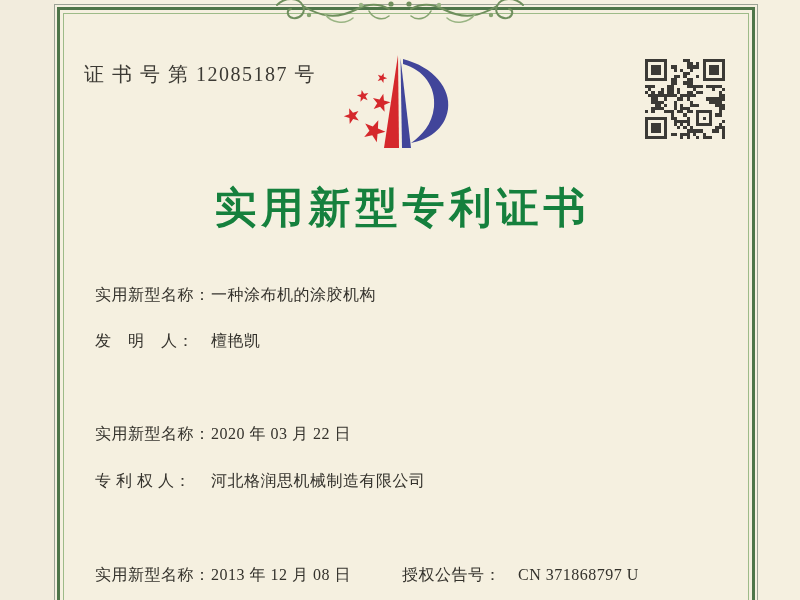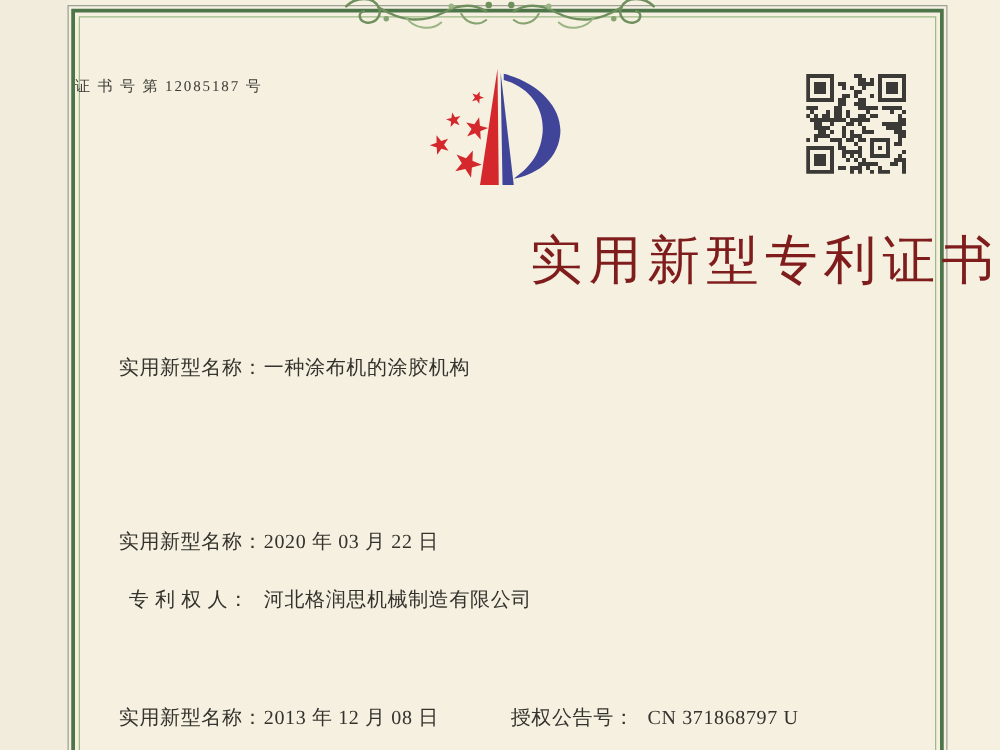--- a/index.html
+++ b/index.html
@@ -14,29 +14,29 @@
   .page::before{
     content:"";position:absolute;left:0;top:0;width:55px;height:600px;
     background:#f2ecdd;
   }
   
   .frame-outer{position:absolute;left:54px;top:4px;right:42px;bottom:-30px;border:1px solid #9ba295;}
   .frame-main {position:absolute;left:57px;top:7px;right:45px;bottom:-30px;border:3px solid #4e7549;}
   .frame-inner{position:absolute;left:63px;top:13px;right:51px;bottom:-30px;border:1px solid #9dbb88;}
   .ornament{position:absolute;left:273px;top:-5px;width:254px;height:34px;}
   .cert-number{
-    position:absolute;left:60px;top:61px;font-size:12px;letter-spacing:1.5px;color:#3c3a34;
+    position:absolute;left:84px;top:61px;font-size:20px;letter-spacing:1.5px;color:#3c3a34;
   }
   .logo{position:absolute;left:328px;top:47px;width:135px;height:115px;}
   .qr{position:absolute;left:645px;top:59px;width:80px;height:80px;}
   .title{
-    position:absolute;left:0;right:0;top:180px;text-align:right;
-    font-size:42px;font-weight:400;letter-spacing:5px;text-indent:5px;color:#7f1d1d;
-  }
-  .row{position:absolute;left:95px;font-size:16px;line-height:22px;white-space:nowrap;color:#34322c;text-align:center;}
+    position:absolute;left:0;right:0;top:180px;text-align:center;
+    font-size:42px;font-weight:700;letter-spacing:5px;text-indent:5px;color:#15803d;
+  }
+  .row{position:absolute;left:95px;font-size:16px;line-height:22px;white-space:nowrap;color:#34322c;}
   .row .lbl{display:inline-block;width:112px;letter-spacing:0.5px;}
   .row .val{padding-left:4px;letter-spacing:0.5px;}
 </style>
 </head>
 <body>
 
 <div class="page">
 
   <div class="frame-outer"></div>
   <div class="frame-main"></div>
@@ -268,20 +268,23 @@
       <rect x="19" y="24" width="1" height="1" fill="#3b3a36"></rect>
       <rect x="20" y="24" width="1" height="1" fill="#3b3a36"></rect>
       <rect x="24" y="24" width="1" height="1" fill="#3b3a36"></rect>
     </svg>
 
   <div class="title">实用新型专利证书</div>
 
   <div class="row" style="top:284px">
     <span class="lbl">实用新型名称：</span><span class="val">一种涂布机的涂胶机构</span>
   </div>
+  <div class="row" style="top:330px">
+    <span class="lbl">发　明　人：</span><span class="val">檀艳凯</span>
+  </div>
   <div class="row" style="top:423px">
     <span class="lbl">实用新型名称：</span><span class="val">2020 年 03 月 22 日</span>
   </div>
   <div class="row" style="top:470px">
     <span class="lbl">专 利 权 人：</span><span class="val">河北格润思机械制造有限公司</span>
   </div>
 
   <div class="row" style="left:95px;top:564px">
     <span class="lbl">实用新型名称：</span><span class="val">2013 年 12 月 08 日</span>
   </div>

